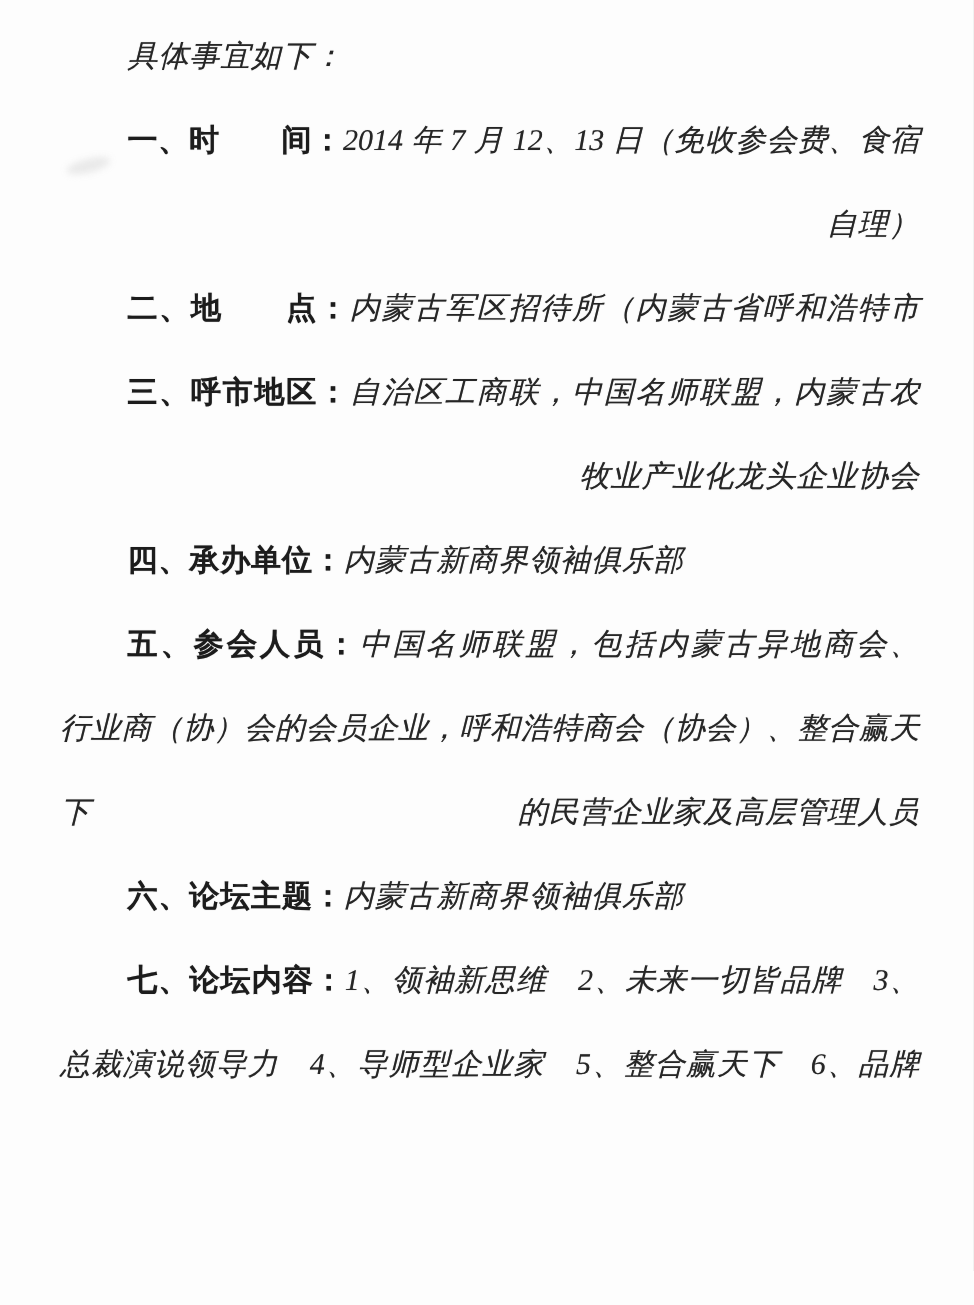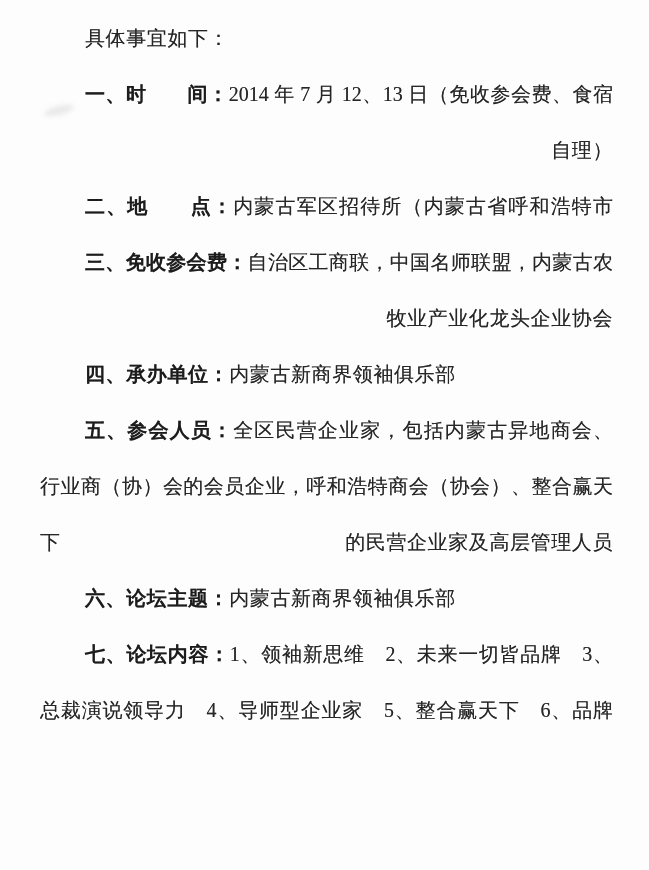--- a/index.html
+++ b/index.html
@@ -36,21 +36,21 @@
   }
   .ind-first { padding-left: 45px; }
   .ind-theme { padding-left: 185px; }
   .ind-none  { padding-left: 0; text-align: right; }
   .label {
     font-family: "Liberation Sans", "DejaVu Sans", sans-serif;
     font-weight: 700;
     color: #1c1c1c;
     margin-top: 13px;
   }
-  .body { font-weight: 400; }
+  .body { font-weight: 400; font-style: italic; }
   
   .smudge {
     position: absolute;
     left: 44px;
     top: 106px;
     width: 30px;
     height: 9px;
     background: rgba(110,110,110,0.14);
     border-radius: 50%;
     transform: rotate(-14deg);
@@ -61,23 +61,23 @@
 </head>
 <body>
 
 <div class="page">
   <div class="smudge"></div>
   <div id="text-block">
       <div class="line ind-first"><span class="body">具体事宜如下：</span></div>
       <div class="line ind-first fill"><span class="label">一、时　　间：</span><span class="body">2014 年 7 月 12、13 日（免收参会费、食宿</span></div>
       <div class="line ind-none"><span class="body">自理）</span></div>
       <div class="line ind-first fill"><span class="label">二、地　　点：</span><span class="body">内蒙古军区招待所（内蒙古省呼和浩特市</span></div>
-      <div class="line ind-first fill"><span class="label">三、免收参会费：</span><span class="body">自治区工商联，中国名师联盟，内蒙古农</span></div>
+      <div class="line ind-first fill"><span class="label">三、呼市地区：</span><span class="body">自治区工商联，中国名师联盟，内蒙古农</span></div>
       <div class="line ind-none"><span class="body">牧业产业化龙头企业协会</span></div>
       <div class="line ind-first"><span class="label">四、承办单位：</span><span class="body">内蒙古新商界领袖俱乐部</span></div>
-      <div class="line ind-first fill"><span class="label">五、参会人员：</span><span class="body">全区民营企业家，包括内蒙古异地商会、</span></div>
+      <div class="line ind-first fill"><span class="label">五、参会人员：</span><span class="body">中国名师联盟，包括内蒙古异地商会、</span></div>
       <div class="line ind-none fill"><span class="body">行业商（协）会的会员企业，呼和浩特商会（协会）、整合赢天下</span></div>
       <div class="line ind-none"><span class="body">的民营企业家及高层管理人员</span></div>
       <div class="line ind-first"><span class="label">六、论坛主题：</span><span class="body">内蒙古新商界领袖俱乐部</span></div>
       <div class="line ind-first fill"><span class="label">七、论坛内容：</span><span class="body">1、领袖新思维　2、未来一切皆品牌　3、</span></div>
       <div class="line ind-none fill"><span class="body">总裁演说领导力　4、导师型企业家　5、整合赢天下　6、品牌</span></div>
     </div>
 </div>
 
 </body></html>

